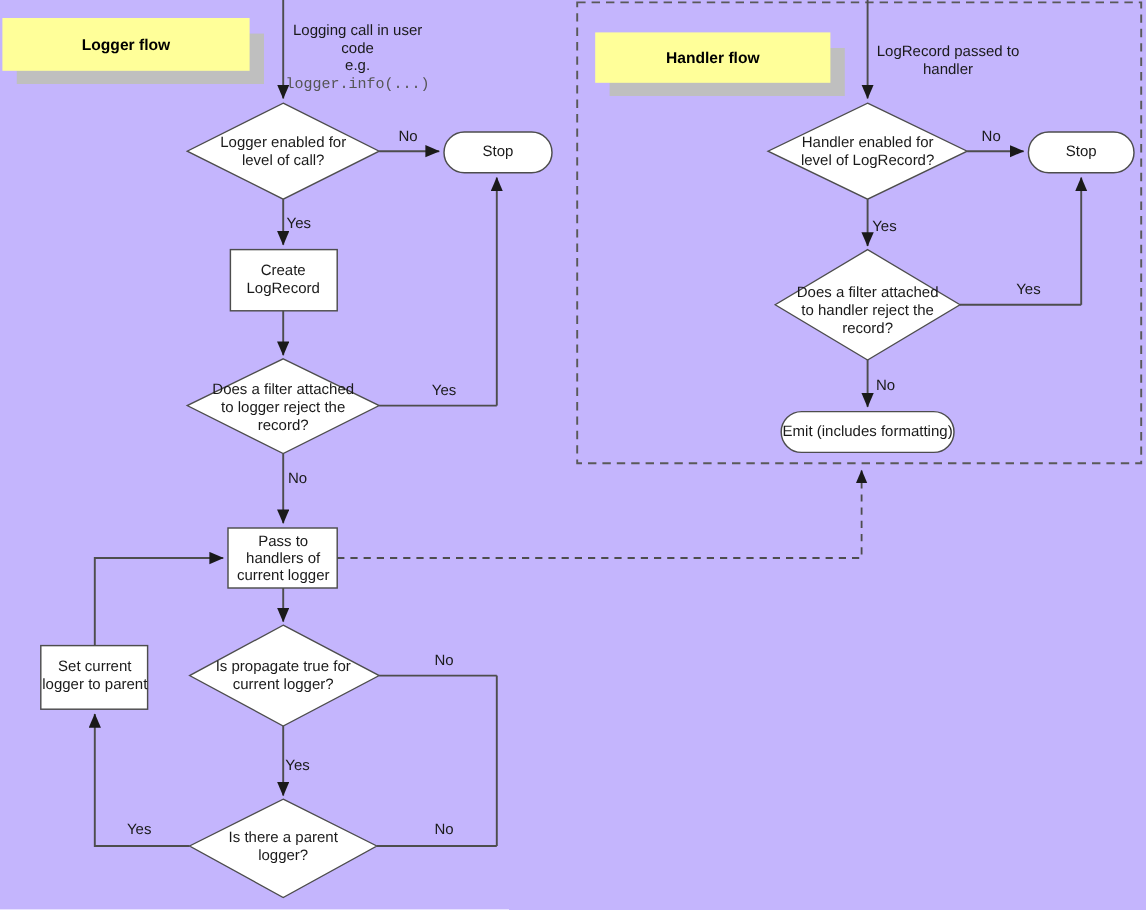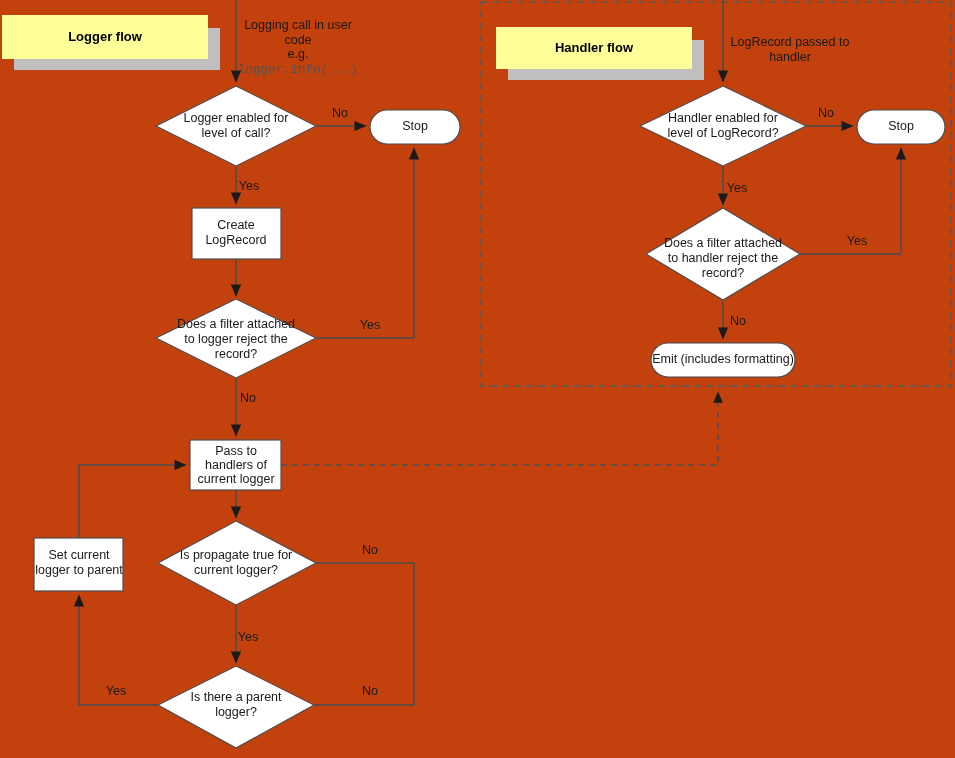--- a/index.html
+++ b/index.html
@@ -7,21 +7,21 @@
     padding: 0;
     background: #ffffff;
   }
   body {
     font-family: "Liberation Sans", sans-serif;
   }
   #canvas {
     position: relative;
     width: 955px;
     height: 758px;
-    background: #c2410c;
+    background: #c4b5fd;
     overflow: hidden;
   }
   svg#flow {
     position: absolute;
     top: 0;
     left: 0;
     width: 955px;
     height: 758px;
   }
   .shape-stroke {

